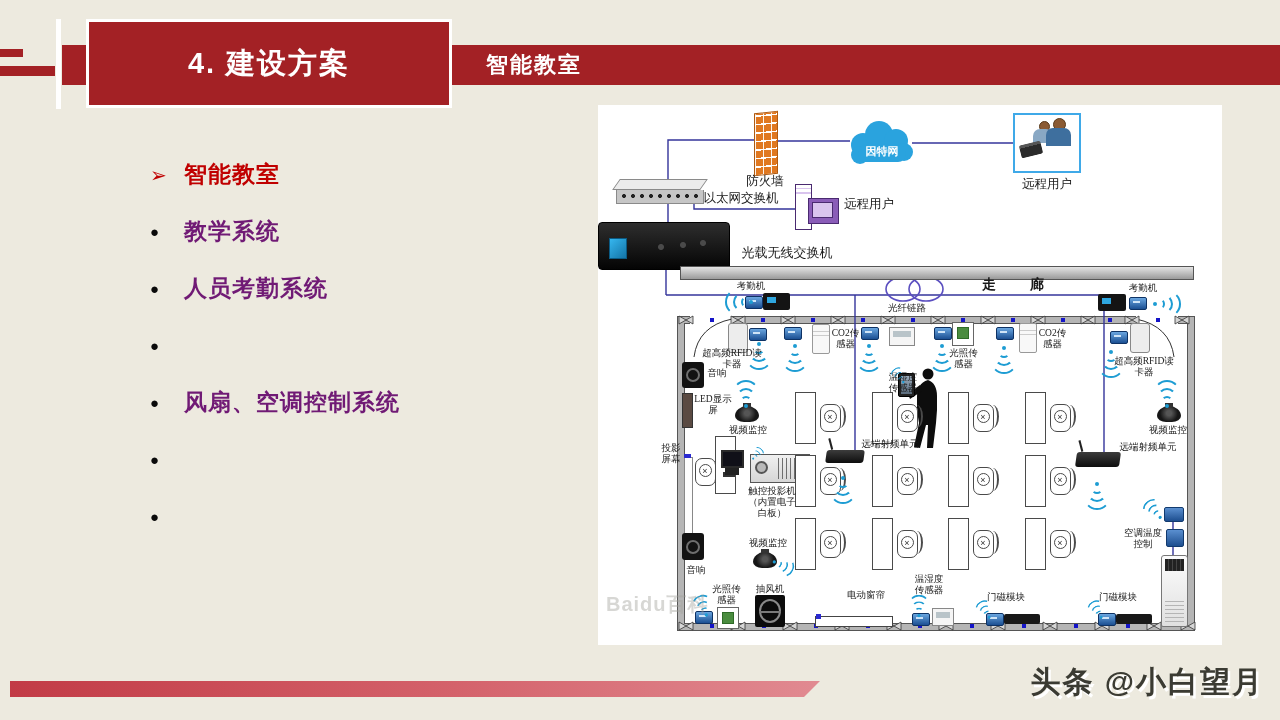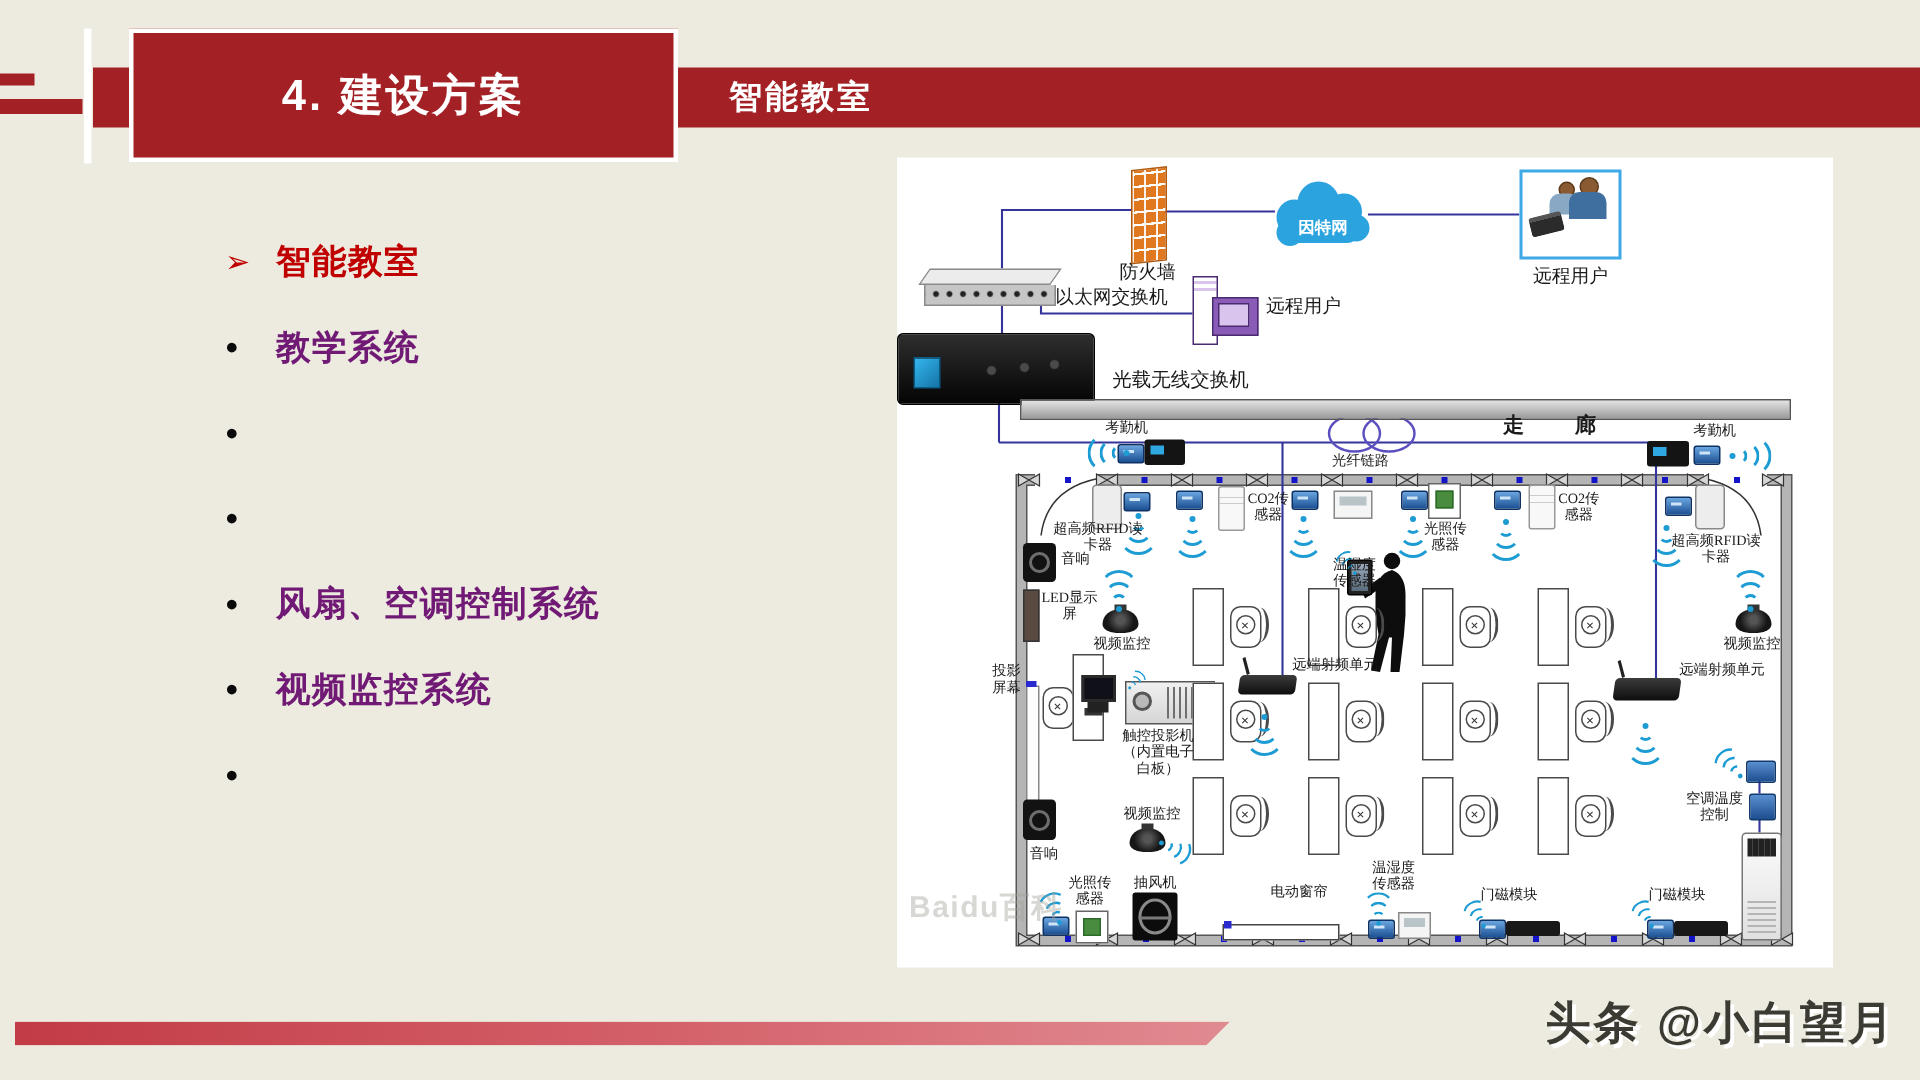--- a/index.html
+++ b/index.html
@@ -137,31 +137,31 @@
   <div class="mi active">
     <span class="mk">➢</span>
     <span class="ml">智能教室</span>
   </div>
   <div class="mi">
     <span class="mk">●</span>
     <span class="ml">教学系统</span>
   </div>
   <div class="mi">
     <span class="mk">●</span>
+    <span class="ml">人员考勤系统</span>
   </div>
   <div class="mi">
     <span class="mk">●</span>
   </div>
   <div class="mi">
     <span class="mk">●</span>
     <span class="ml">风扇、空调控制系统</span>
   </div>
   <div class="mi">
     <span class="mk">●</span>
-    <span class="ml">视频监控系统</span>
   </div>
   <div class="mi">
     <span class="mk">●</span>
   </div>
 </div>
 
 <div class="abs diagram">
   <svg width="624" height="540" viewBox="0 0 624 540">
     <defs>
       <g id="bt">
@@ -505,21 +505,21 @@
       <b></b>
     </span>
 
   <div class="lab s12" style="left:140px;top:69px;width:54px">防火墙</div>
   <div class="lab s12" style="left:420px;top:72px;width:58px">远程用户</div>
   <div class="lab s12" style="left:100px;top:86px;width:86px">以太网交换机</div>
   <div class="lab s12" style="left:242px;top:92px;width:58px">远程用户</div>
   <div class="lab" style="left:134px;top:140px;width:110px;font-size:13px">光载无线交换机</div>
   <div class="lab" style="left:130px;top:176px;width:46px">考勤机</div>
   <div class="lab" style="left:283px;top:198px;width:52px">光纤链路</div>
-  <div class="lab corr" style="left:404px;top:172px">走　廊</div>
+  <div class="lab corr" style="left:384px;top:172px">走　廊</div>
   <div class="lab" style="left:522px;top:178px;width:46px">考勤机</div>
   <div class="lab" style="left:102px;top:243px;width:64px">超高频RFID读卡器</div>
   <div class="lab" style="left:231px;top:223px;width:33px">CO2传感器</div>
   <div class="lab" style="left:288px;top:267px;width:34px">温湿度传感器</div>
   <div class="lab" style="left:349px;top:243px;width:33px">光照传感器</div>
   <div class="lab" style="left:438px;top:223px;width:33px">CO2传感器</div>
   <div class="lab" style="left:514px;top:251px;width:64px">超高频RFID读卡器</div>
   <div class="lab" style="left:107px;top:263px;width:24px">音响</div>
   <div class="lab" style="left:96px;top:289px;width:38px">LED显示屏</div>
   <div class="lab" style="left:126px;top:320px;width:48px">视频监控</div>

